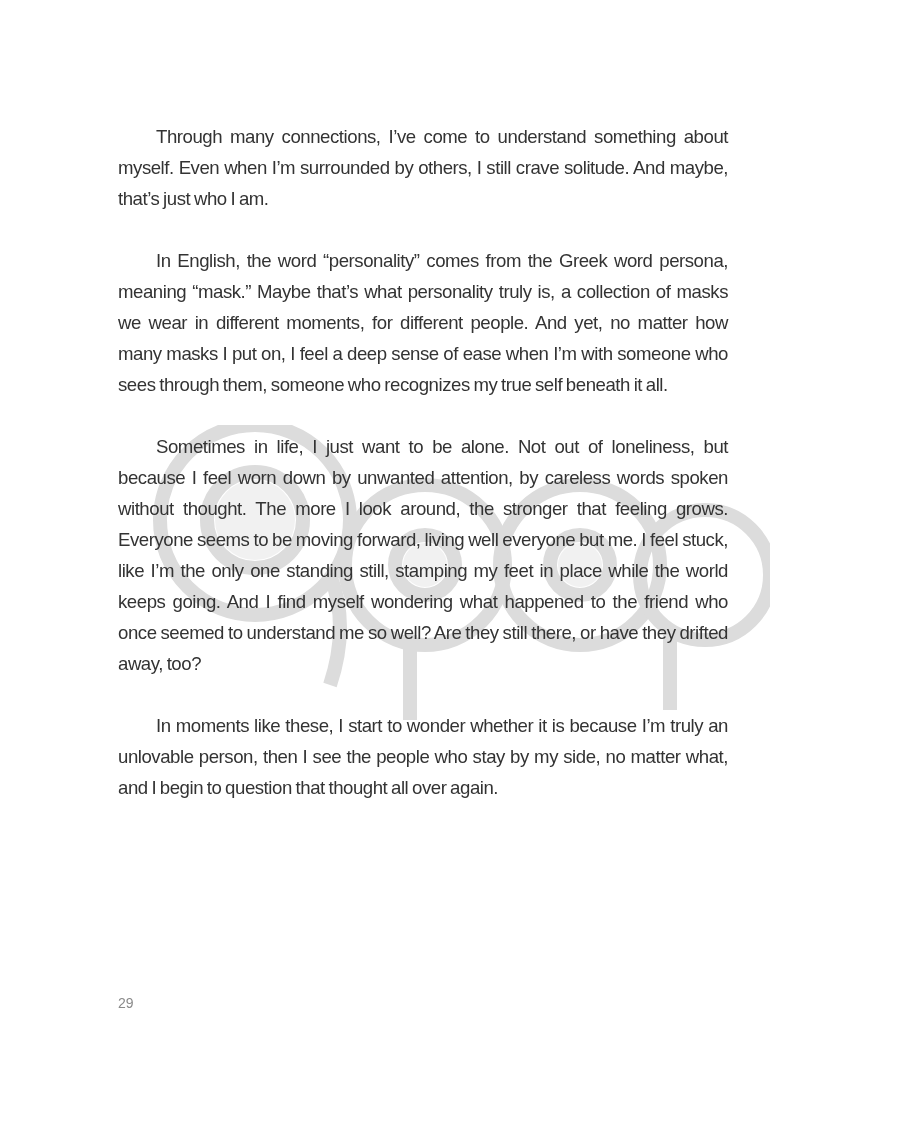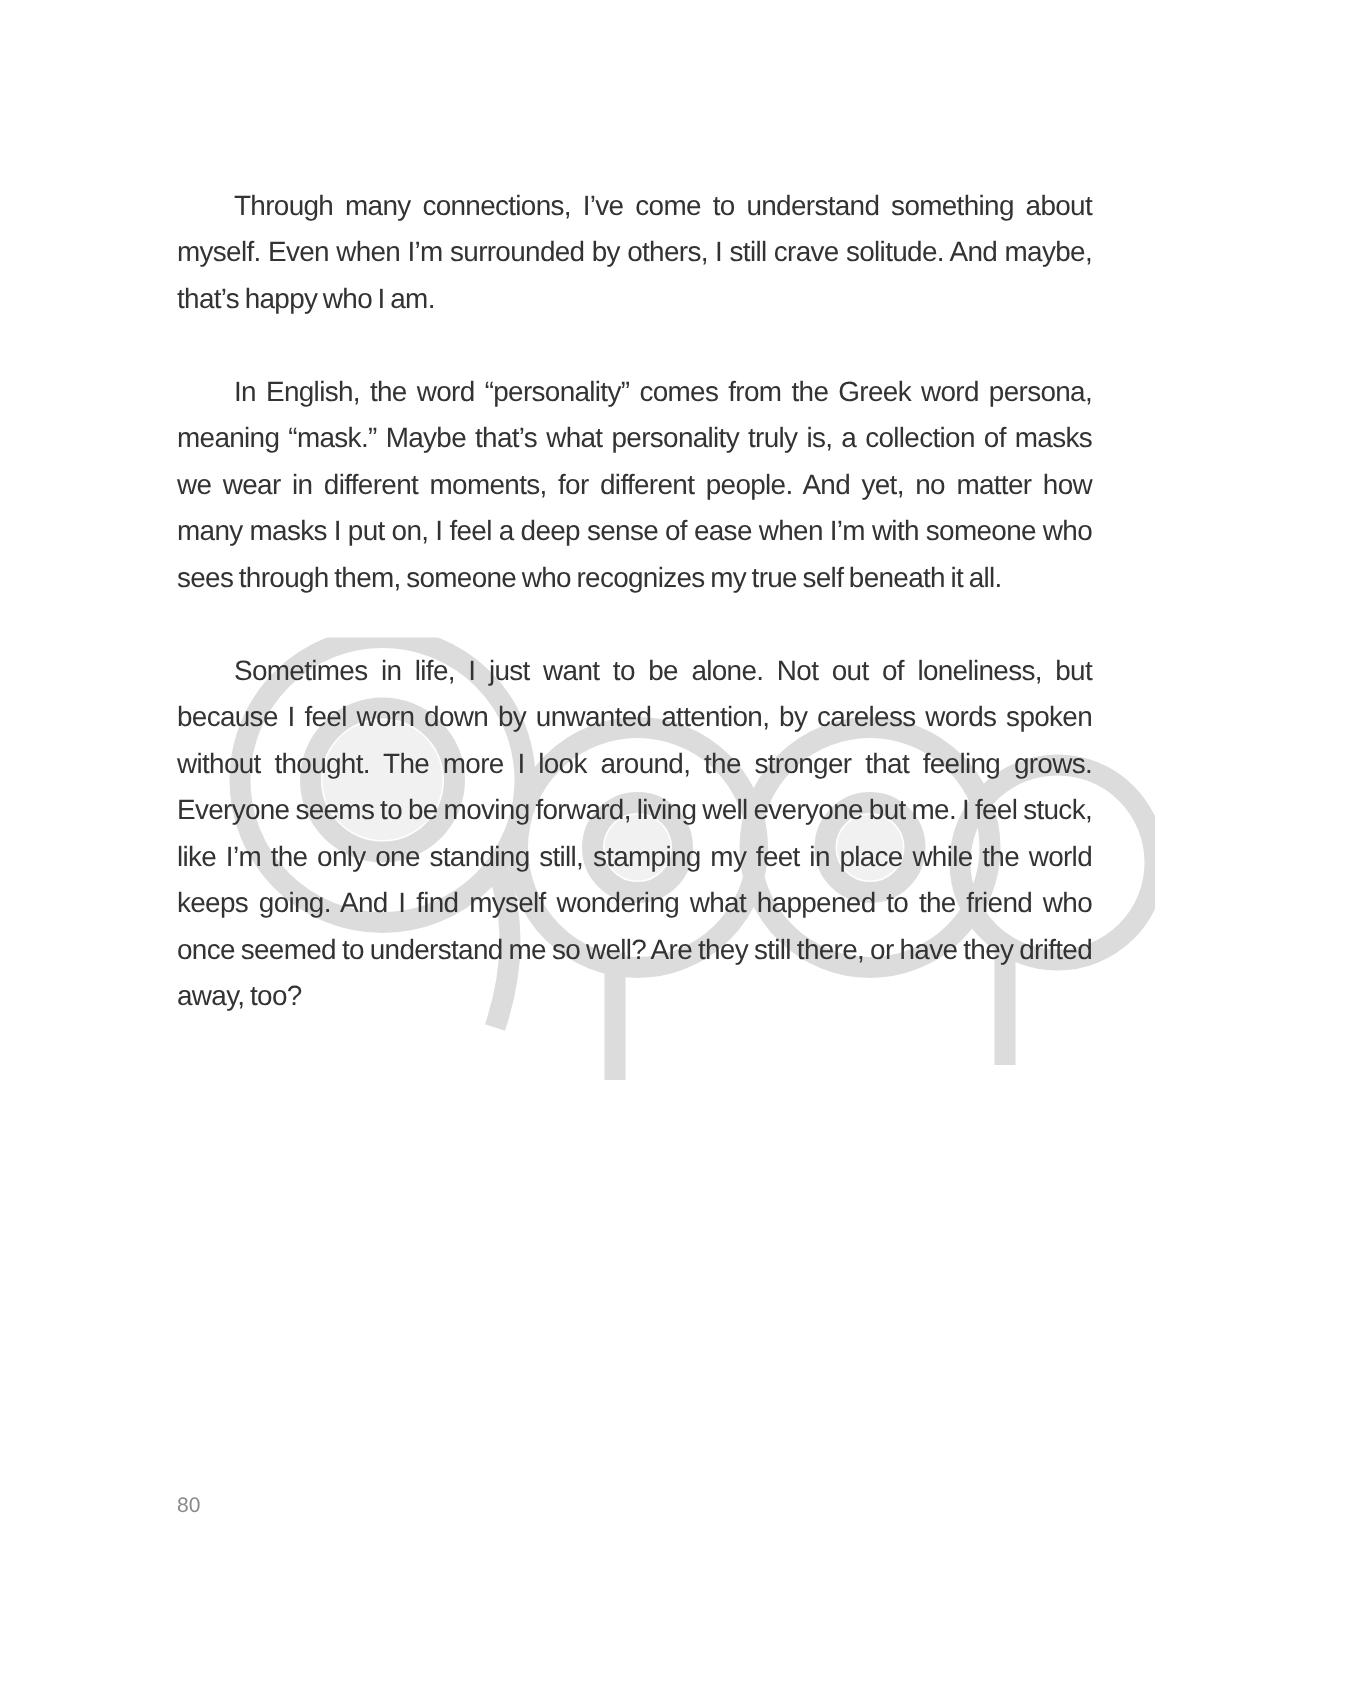--- a/index.html
+++ b/index.html
@@ -80,19 +80,20 @@
       <path d="M 530 210 L 530 285"></path>
     </g>
     <g fill="#e6e6e6" opacity="0.55">
       <circle cx="115" cy="95" r="40"></circle>
       <circle cx="285" cy="140" r="22"></circle>
       <circle cx="440" cy="140" r="22"></circle>
     </g>
   </svg>
 
   <div class="text-block">
-    <p class="para">Through many connections, I’ve come to understand something about myself. Even when I’m surrounded by others, I still crave solitude. And maybe, that’s happy who I am.</p>
+    <p class="para">Through many connections, I’ve come to understand something about myself. Even when I’m surrounded by others, I still crave solitude. And maybe, that’s just who I am.</p>
     <p class="para">In English, the word “personality” comes from the Greek word persona, meaning “mask.” Maybe that’s what personality truly is, a collection of masks we wear in different moments, for different people. And yet, no matter how many masks I put on, I feel a deep sense of ease when I’m with someone who sees through them, someone who recognizes my true self beneath it all.</p>
     <p class="para">Sometimes in life, I just want to be alone. Not out of loneliness, but because I feel worn down by unwanted attention, by careless words spoken without thought. The more I look around, the stronger that feeling grows. Everyone seems to be moving forward, living well everyone but me. I feel stuck, like I’m the only one standing still, stamping my feet in place while the world keeps going. And I find myself wondering what happened to the friend who once seemed to understand me so well? Are they still there, or have they drifted away, too?</p>
+    <p class="para">In moments like these, I start to wonder whether it is because I’m truly an unlovable person, then I see the people who stay by my side, no matter what, and I begin to question that thought all over again.</p>
   </div>
 
-  <div class="page-number">80</div>
+  <div class="page-number">29</div>
 </div>
 
 </body></html>

